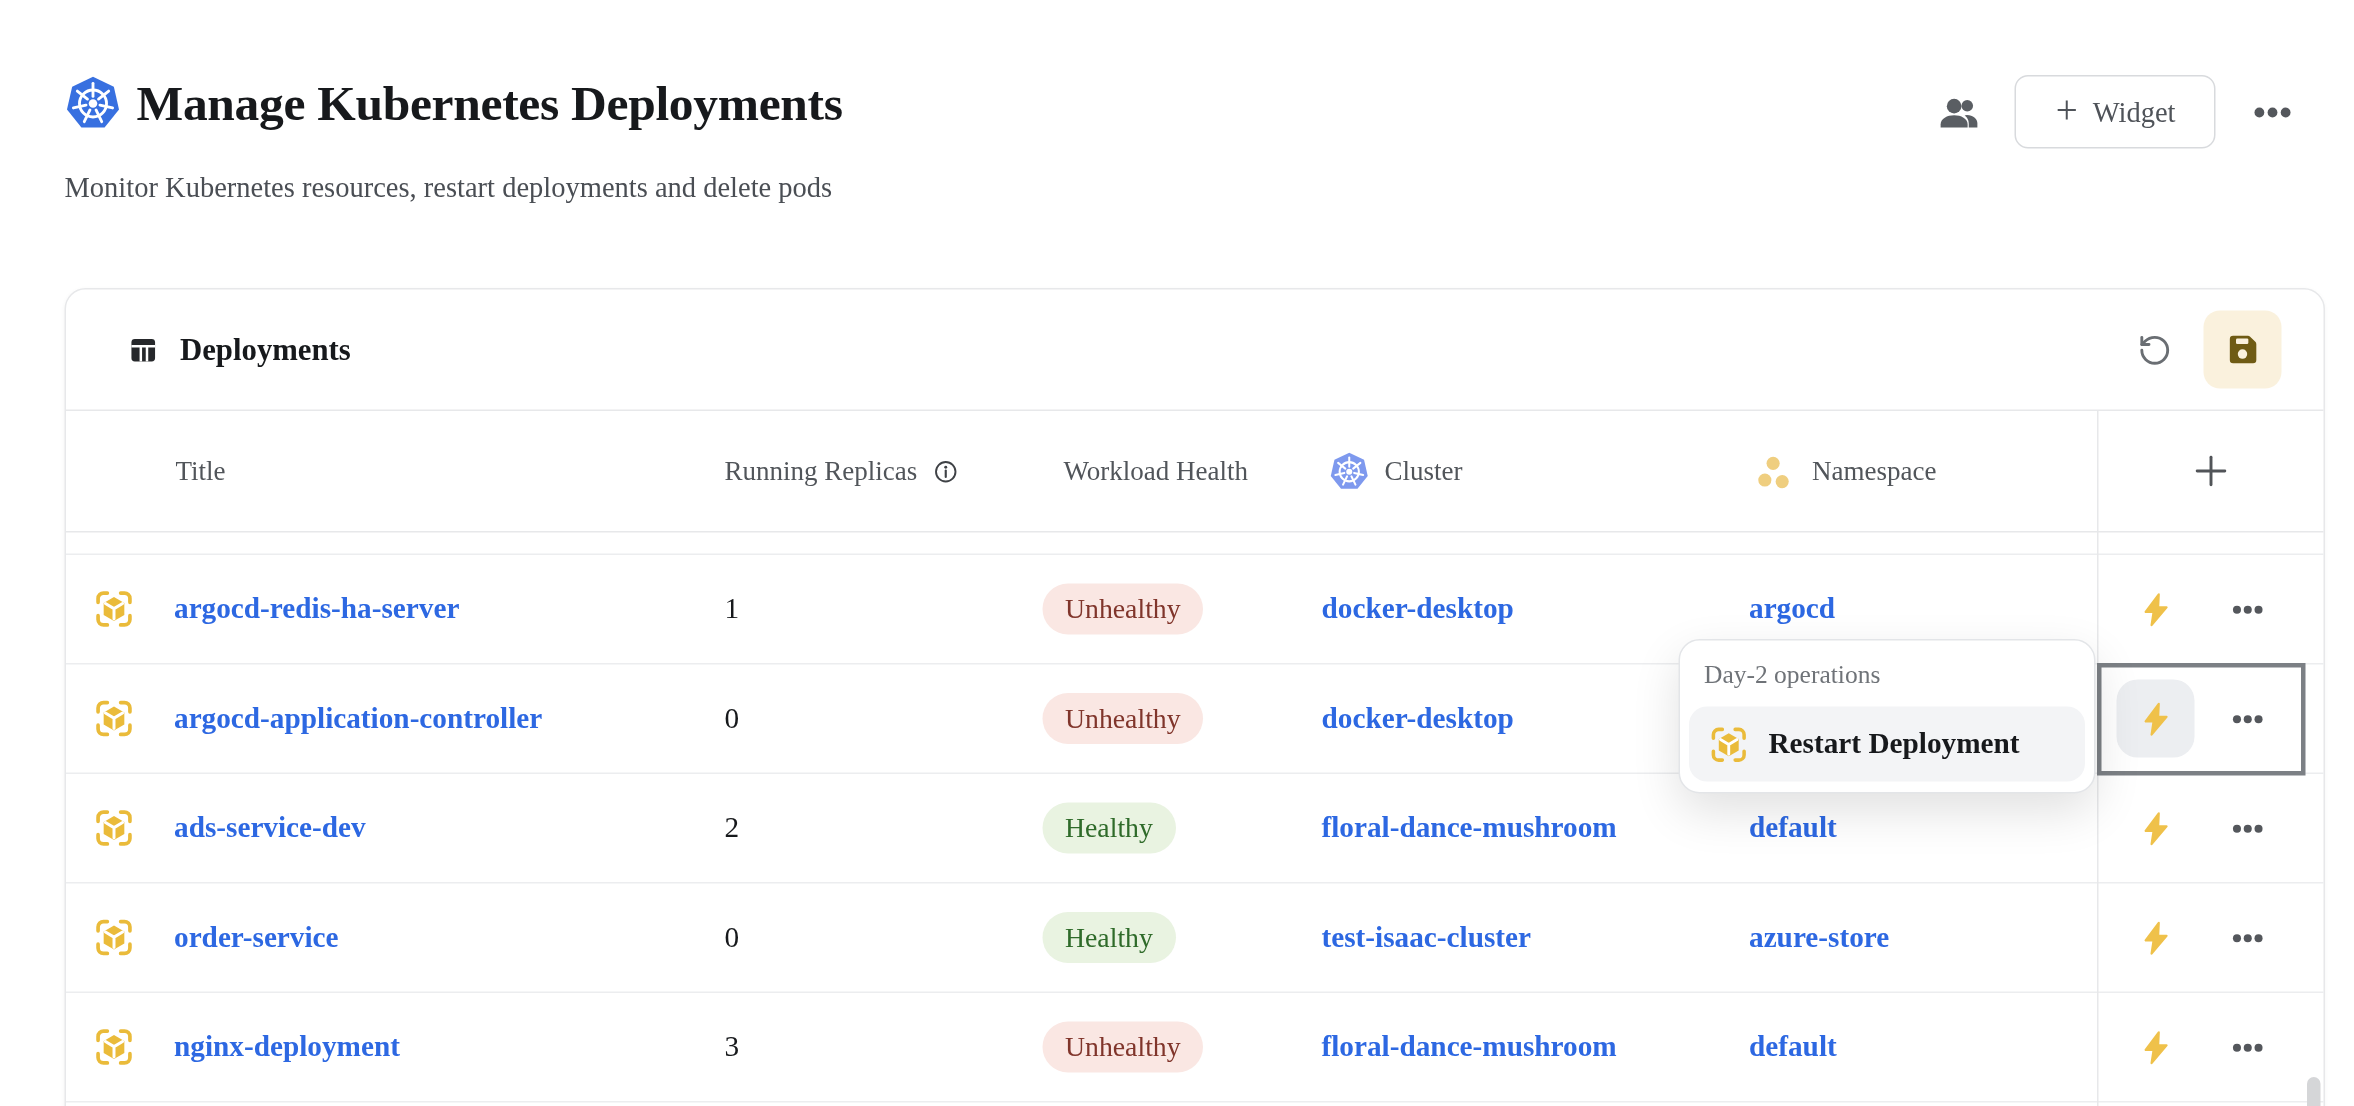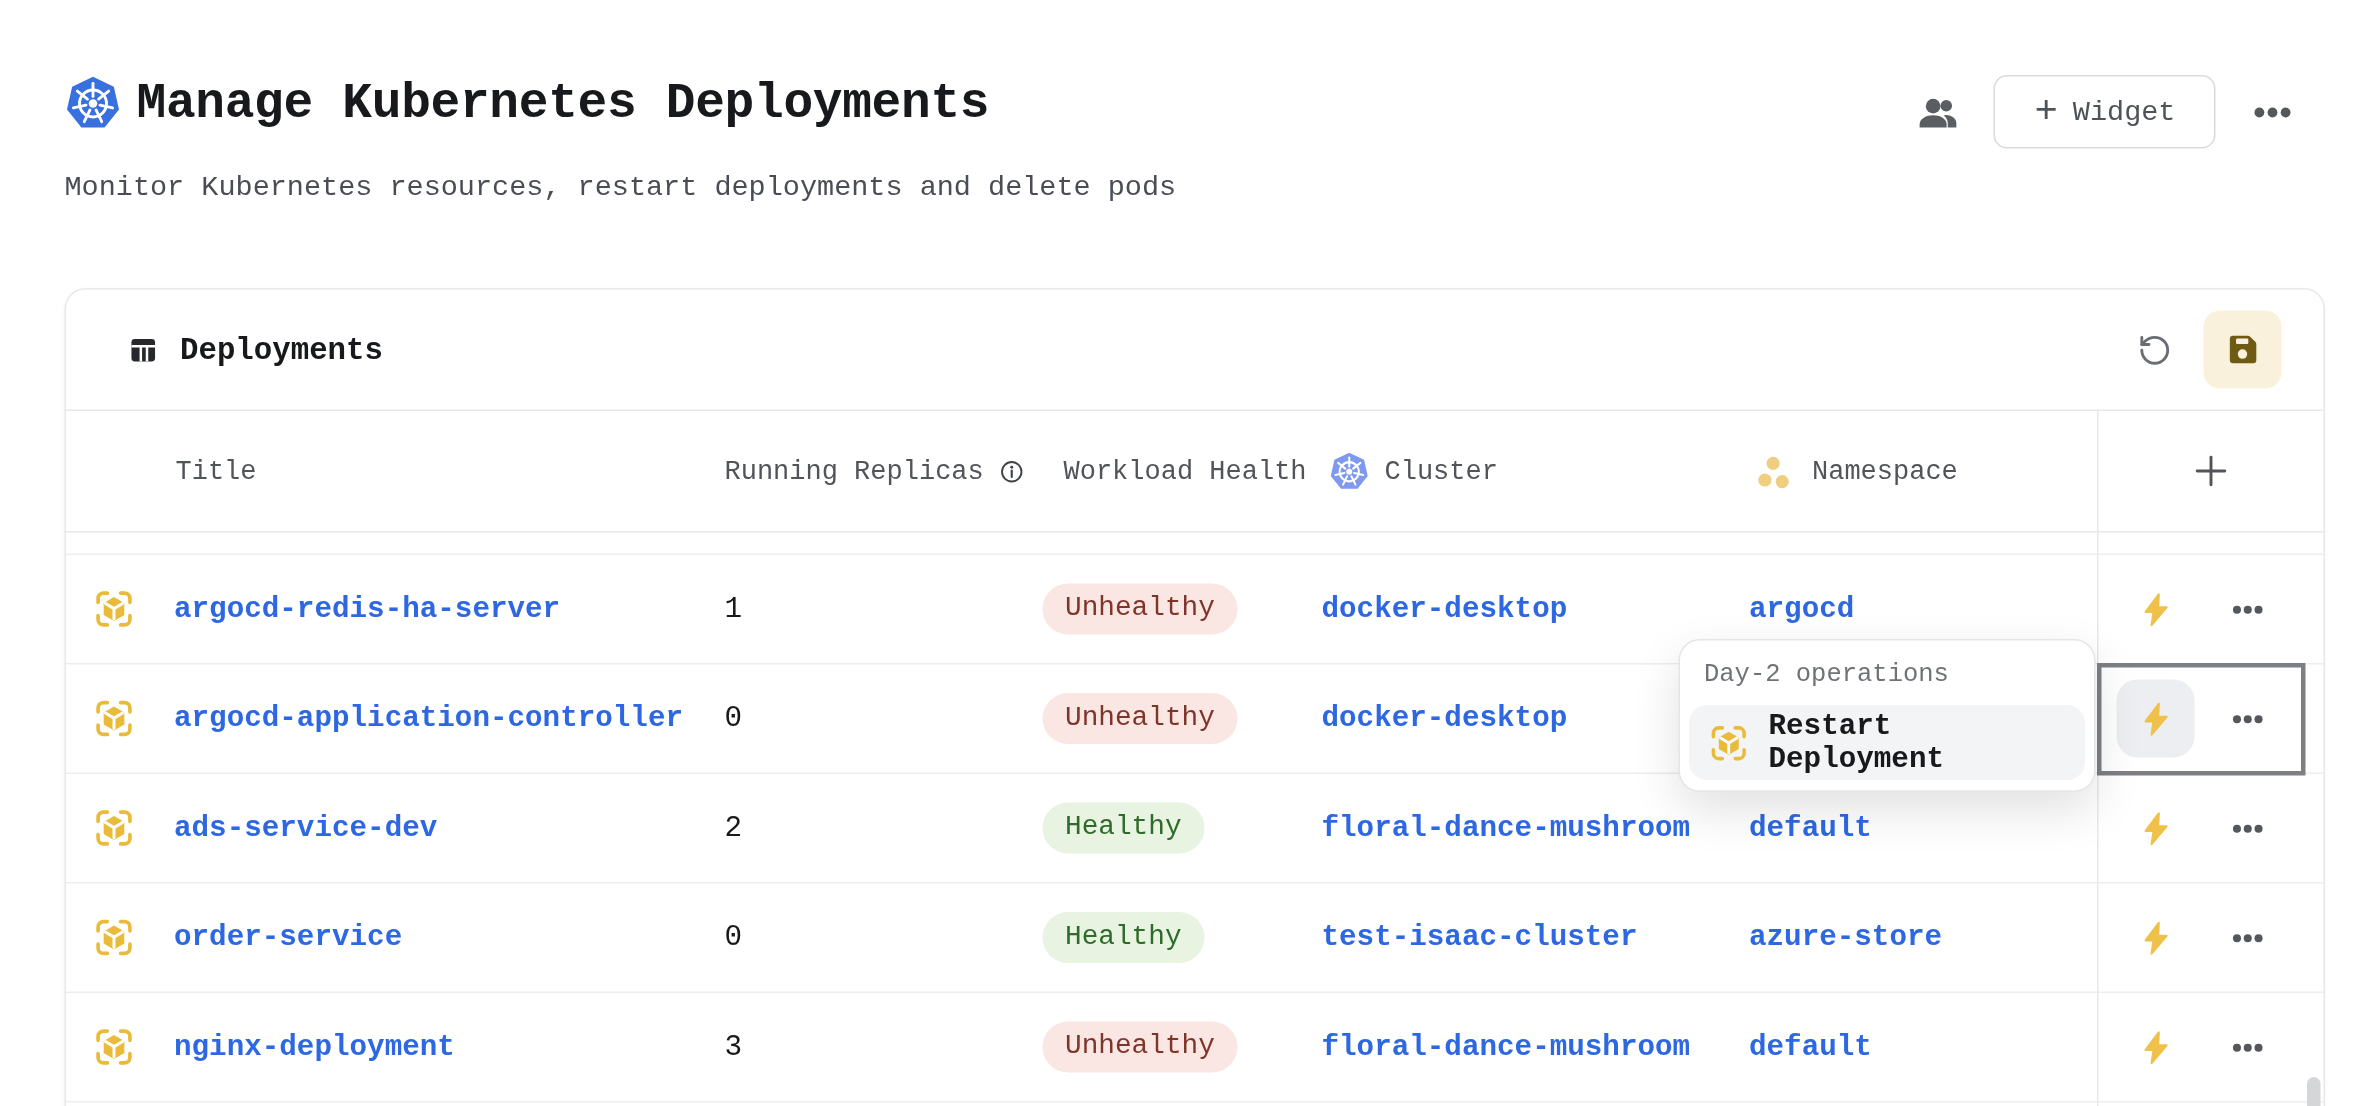--- a/index.html
+++ b/index.html
@@ -1,18 +1,18 @@
 <!DOCTYPE html>
 <html><head>
 <meta charset="utf-8">
 <style>
   * { margin:0; padding:0; box-sizing:border-box; }
   html,body { background:#fff; }
   .viewport { position:relative; width:2354px; height:1106px; overflow:hidden; background:#fff;
-              font-family:Liberation Mono, monospace; }
+              font-family:Liberation Serif, serif; }
   .stage { position:absolute; left:0; top:0; width:1569.33px; height:737.33px;
            transform:scale(1.5); transform-origin:0 0; }
 
   
   .page-header { position:absolute; left:43px; top:50px; right:24px; }
   .title-line { display:flex; align-items:center; gap:10px; }
   .k8s-logo { width:38px; height:38px; flex:0 0 auto; }
   h1.page-title { font-size:33px; font-weight:700; color:#17191C; letter-spacing:-0.2px; }
   .page-subtitle { position:absolute; left:0; top:64px; font-size:19px; color:#4A4E54; }
 

